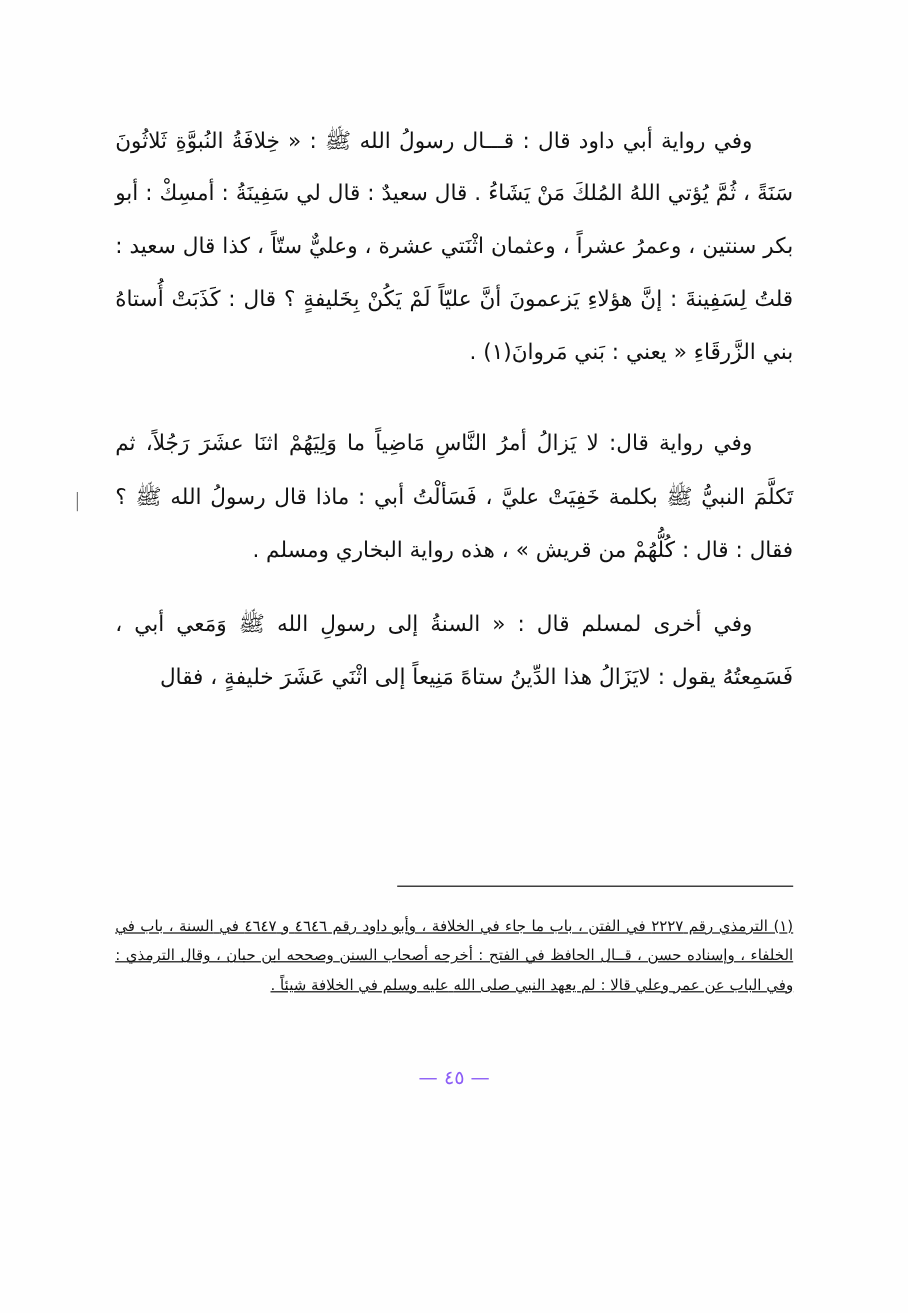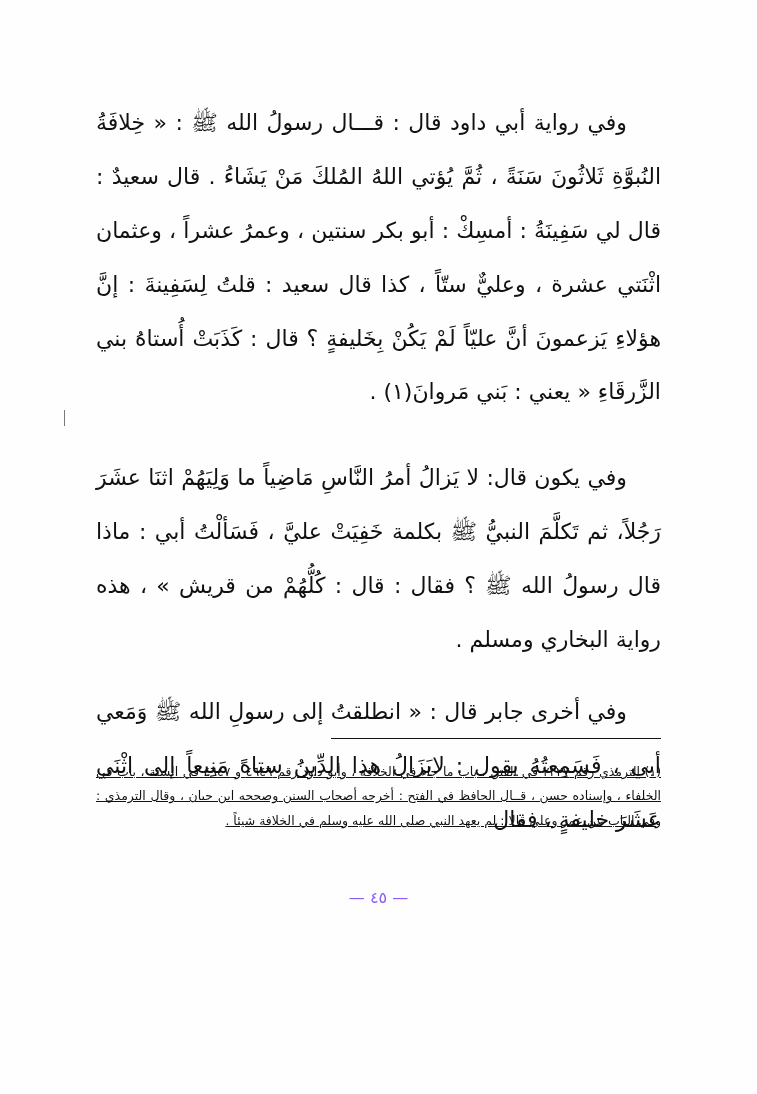--- a/index.html
+++ b/index.html
@@ -22,21 +22,21 @@
   }
   .content {
     position: absolute;
     top: 96px;
     right: 96px;
     left: 96px;
     direction: rtl;
     text-align: justify;
   }
   .para {
-    font-size: 22px;
+    font-size: 18px;
     line-height: 2.45;
     margin: 0 0 4px 0;
     text-align: justify;
     text-justify: inter-word;
     letter-spacing: 0.2px;
   }
   .para.first-indent {
     text-indent: 34px;
   }
   .para .seg {
@@ -103,29 +103,29 @@
       <span class="seg">كذا قال سعيد : قلتُ لِسَفِينةَ : إنَّ هؤلاءِ يَزعمونَ أنَّ عليّاً لَمْ يَكُنْ</span>
       <span class="seg">بِخَليفةٍ ؟ قال : كَذَبَتْ أُستاهُ بني الزَّرقَاءِ « يعني : بَني مَروانَ(١) .</span>
     </p>
 
     <div class="block-gap"></div>
 
 
     <div class="block-gap"></div>
 
     <p class="para first-indent">
-      <span class="seg">وفي يكون قال: لا يَزالُ أمرُ النَّاسِ مَاضِياً ما وَلِيَهُمْ اثنَا عشَرَ رَجُلاً،</span>
+      <span class="seg">وفي رواية قال: لا يَزالُ أمرُ النَّاسِ مَاضِياً ما وَلِيَهُمْ اثنَا عشَرَ رَجُلاً،</span>
       <span class="seg">ثم تَكلَّمَ النبيُّ ﷺ بكلمة خَفِيَتْ عليَّ ، فَسَألْتُ أبي : ماذا قال رسولُ الله</span>
       <span class="seg">ﷺ ؟ فقال : قال : كُلُّهُمْ من قريش » ، هذه رواية البخاري ومسلم .</span>
     </p>
 
     <div class="block-gap"></div>
 
     <p class="para first-indent">
-      <span class="seg">وفي أخرى جابر قال : « انطلقتُ إلى رسولِ الله ﷺ وَمَعي أبي ،</span>
+      <span class="seg">وفي أخرى لمسلم قال : « السنةُ إلى رسولِ الله ﷺ وَمَعي أبي ،</span>
       <span class="seg">فَسَمِعتُهُ يقول : لايَزَالُ هذا الدِّينُ ستاهً مَنِيعاً إلى اثْنَي عَشَرَ خليفةٍ ، فقال</span>
     </p>
 
   </div>
 
   <div class="footnote-rule"></div>
 
   <div class="footnotes">
     <p class="footnote">
       <span>(١) الترمذي رقم ٢٢٢٧ في الفتن ، باب ما جاء في الخلافة ، وأبو داود رقم ٤٦٤٦ و ٤٦٤٧ في</span>

